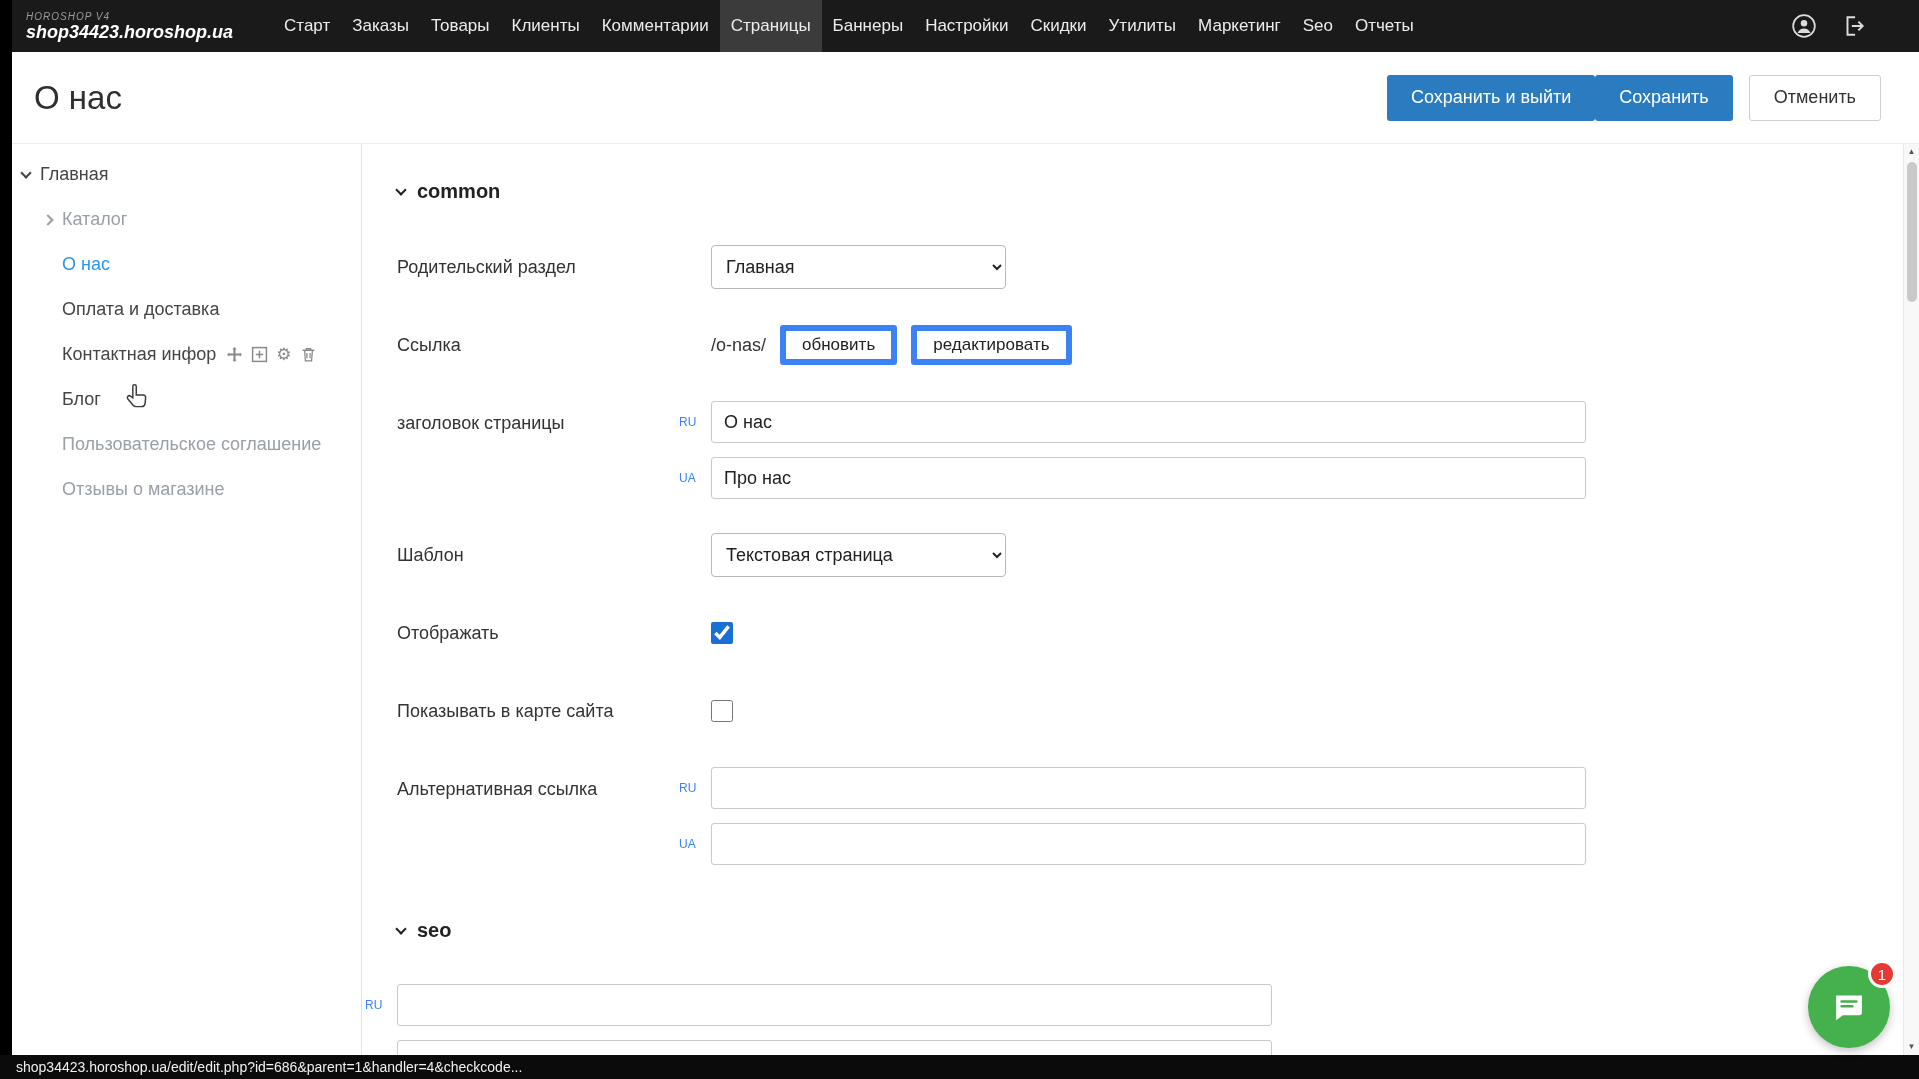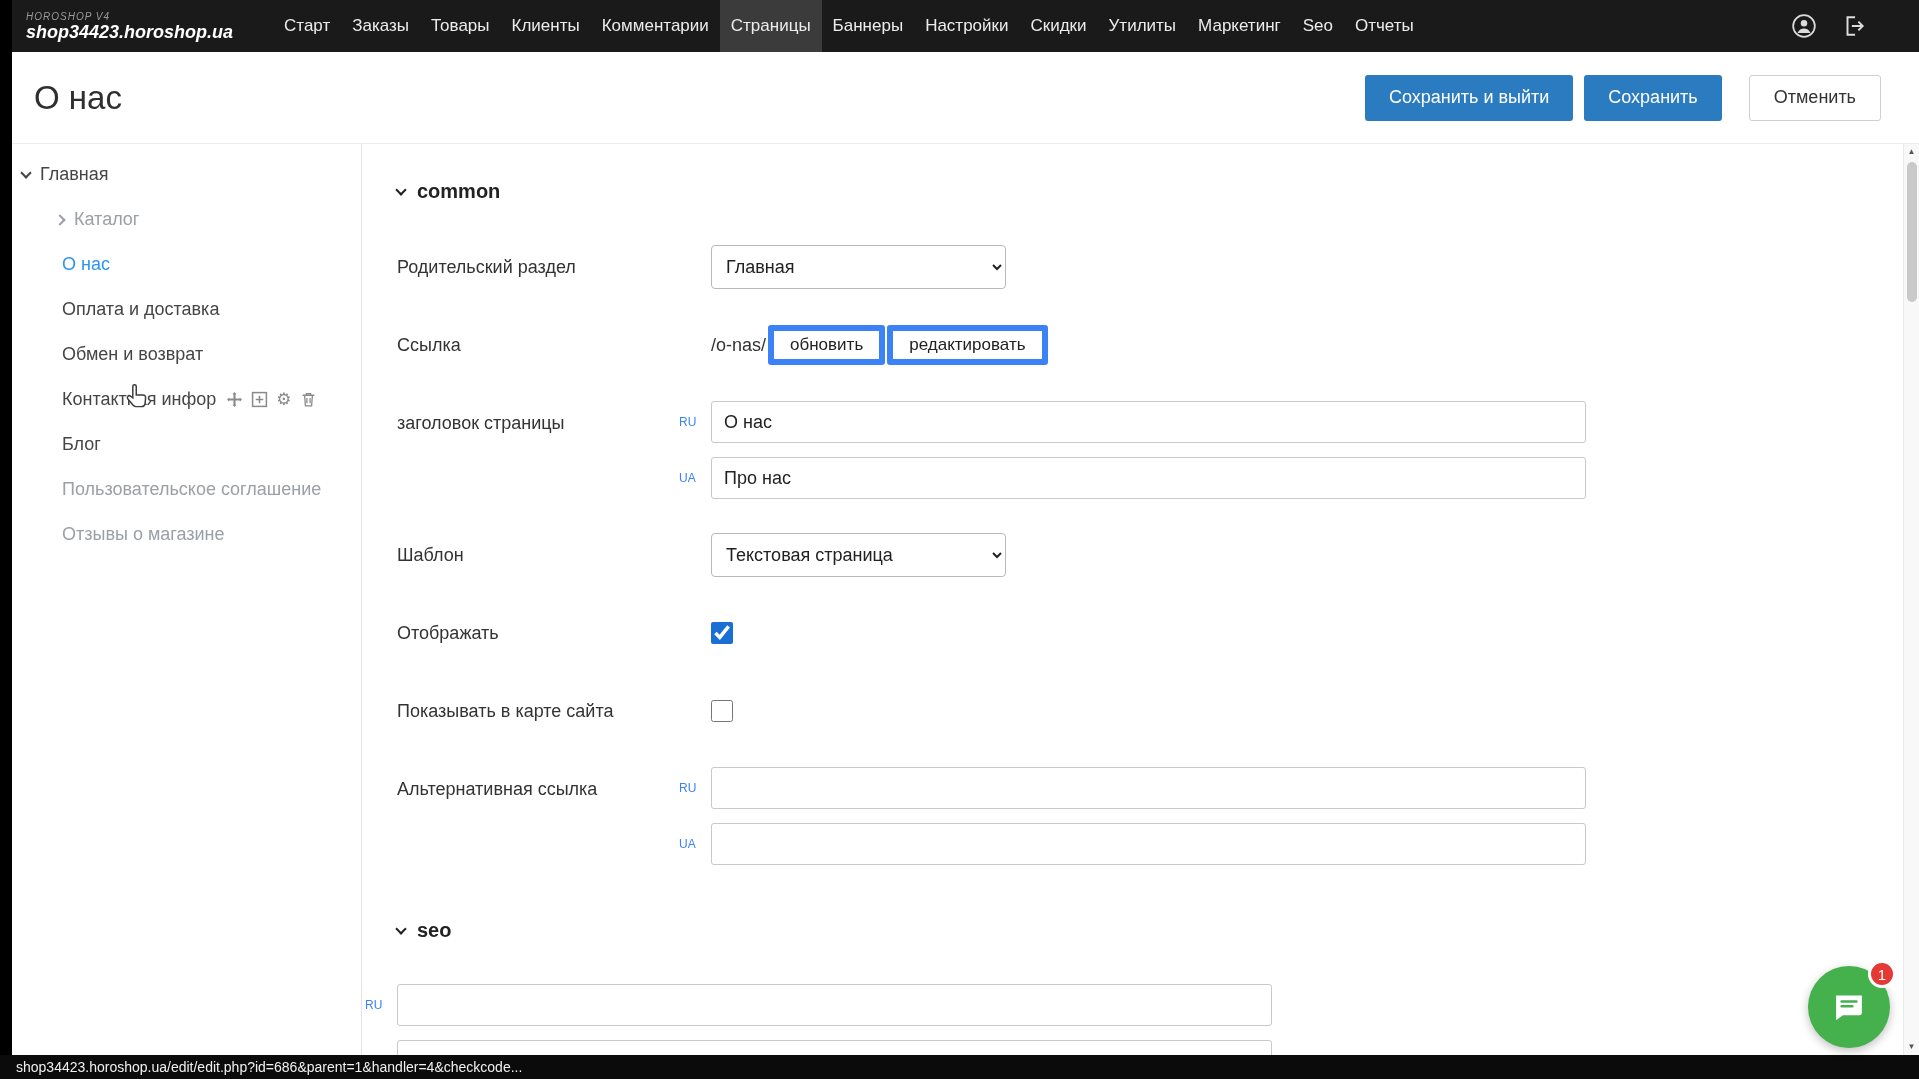--- a/index.html
+++ b/index.html
@@ -15,33 +15,33 @@
   .brand-main { font-size: 18px; font-weight: bold; color: #fff; line-height: 20px; }
   .topnav { display: flex; align-items: stretch; flex: 1; }
   .topnav-item { display: flex; align-items: center; padding: 0 11px; font-size: 17px; color: #ececec; cursor: pointer; white-space: nowrap; }
   .topnav-item.active { background: #3b3b3b; }
   .topbar-icons { display: flex; align-items: center; gap: 24px; padding-right: 52px; }
   .topbar-icons .ic { width: 26px; height: 26px; cursor: pointer; display: block; }
 
   
   .pagehead { height: 92px; background: #fff; display: flex; align-items: center; padding: 0 38px 0 22px; border-bottom: 1px solid #ededed; flex: none; }
   .page-title { font-size: 33px; font-weight: 400; color: #2f2f2f; }
-  .actions { margin-left: auto; display: flex; align-items: center; gap: 11px; }
+  .actions { margin-left: auto; display: flex; align-items: center; gap: 0; }
   .btn { height: 46px; border: none; border-radius: 3px; font-size: 18px; font-family: inherit; cursor: pointer; padding: 0 24px; }
   .btn.blue { background: #2b7bc0; color: #fff; }
   .btn.ghost { background: #fff; border: 1px solid #cfcfcf; color: #333; margin-left: 16px; }
 
   
   .content { flex: 1; display: flex; min-height: 0; position: relative; }
 
   
   .sidebar { width: 350px; flex: none; border-right: 1px solid #e3e3e3; padding-top: 8px; overflow: hidden; }
   .tree-item { display: flex; align-items: center; height: 45px; font-size: 18px; color: #454545; cursor: pointer; padding-left: 50px; }
   .tree-item.root { padding-left: 10px; }
-  .tree-item.has-chev { padding-left: 13px; margin-left: 31px; }
+  .tree-item.has-chev { padding-left: 32px; }
   .tree-item.dim { color: #9aa0a6; }
   .tree-item.selected { color: #2b95f0; }
   .chev { display: inline-block; width: 8px; height: 8px; border-right: 2px solid currentColor; border-bottom: 2px solid currentColor; flex: none; }
   .chev.down { transform: rotate(45deg); margin: -4px 10px 0 0; }
   .chev.right { transform: rotate(-45deg); margin-right: 10px; }
   .row-icons { display: flex; align-items: center; gap: 8px; margin-left: 10px; color: #8a8a8a; }
   .row-icons .ric { width: 17px; height: 17px; cursor: pointer; display: block; }
   .gear-glyph { font-family: "DejaVu Sans", sans-serif; font-size: 17px; line-height: 17px; color: #8a8a8a; cursor: pointer; }
 
   
@@ -53,21 +53,21 @@
   .frow { display: flex; align-items: flex-start; margin-bottom: 34px; }
   .flabel { width: 314px; flex: none; font-size: 18px; color: #333; line-height: 44px; }
   .flabel .fnote { font-size: 15px; color: #9e9e9e; line-height: 18px; margin-top: -6px; width: 300px; }
   .fcontrol { display: flex; flex-direction: column; gap: 14px; }
 
   select.dd { width: 295px; height: 44px; border: 1px solid #b9b9b9; border-radius: 4px; background: #fff; font-size: 18px; font-family: inherit; color: #222; padding: 0 10px; cursor: pointer; }
   input.text { width: 875px; height: 42px; border: 1px solid #c9c9c9; border-radius: 3px; font-size: 18px; font-family: inherit; color: #222; padding: 0 12px; background: #fff; }
   .tagged { position: relative; }
   .lang-tag { position: absolute; left: -32px; top: 0; height: 42px; display: flex; align-items: center; font-size: 12px; color: #3b82f6; }
 
-  .linkrow { display: flex; align-items: center; gap: 2px; min-height: 44px; }
+  .linkrow { display: flex; align-items: center; gap: 14px; min-height: 44px; }
   .link-path { font-size: 18px; color: #333; }
   .mini-btn { height: 40px; padding: 0 16px; background: #fff; border: 6px solid #3b82f6; border-radius: 3px; font-size: 17px; font-family: inherit; color: #222; cursor: pointer; }
 
   input.cb { width: 22px; height: 22px; margin-top: 11px; accent-color: #1a6fd4; cursor: pointer; }
 
   
   .scrollbar { position: absolute; top: 0; right: 0; bottom: 0; width: 16px; background: #f8f8f8; border-left: 1px solid #eaeaea; display: flex; flex-direction: column; align-items: center; z-index: 6; }
   .sb-arrow { font-size: 8px; color: #555; line-height: 16px; height: 16px; cursor: pointer; }
   .sb-thumb { width: 10px; height: 140px; background: #c9c9c9; border-radius: 6px; margin-top: 2px; cursor: grab; }
   .sb-arrow.bottom { margin-top: auto; }
@@ -145,23 +145,20 @@
         <span class="chev right"></span>
         <span>Каталог</span>
       </div>
       <div class="tree-item selected">
         <span>О нас</span>
       </div>
       <div class="tree-item">
         <span>Оплата и доставка</span>
       </div>
       <div class="tree-item">
-        <span>Обмен и возврат</span>
-      </div>
-      <div class="tree-item">
         <span>Контактная инфор</span>
         <span class="row-icons">
           <span>
             <svg class="ric" viewBox="0 0 16 16">
                 <path d="M8 1l2 2H9v4h4V6l2 2-2 2V9H9v4h1l-2 2-2-2h1V9H3v1L1 8l2-2v1h4V3H6z" fill="#8a8a8a"></path>
               </svg>
           </span>
           <span>
             <svg class="ric" viewBox="0 0 16 16">
                 <rect x="1.5" y="1.5" width="13" height="13" fill="none" stroke="#8a8a8a" stroke-width="1.4"></rect>

